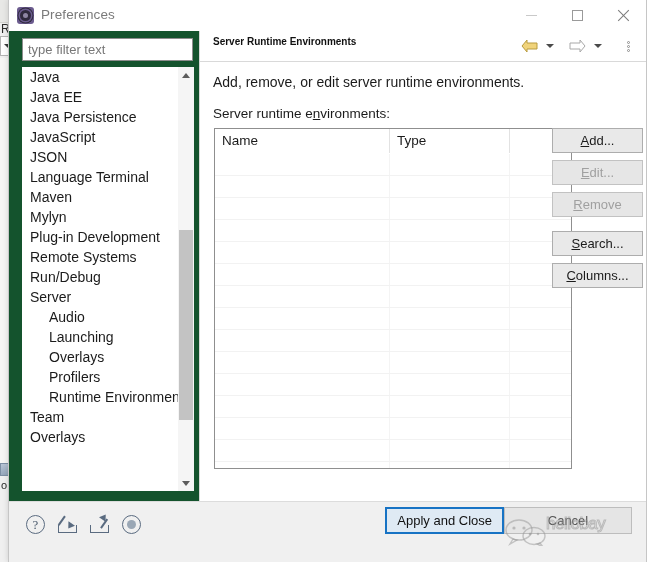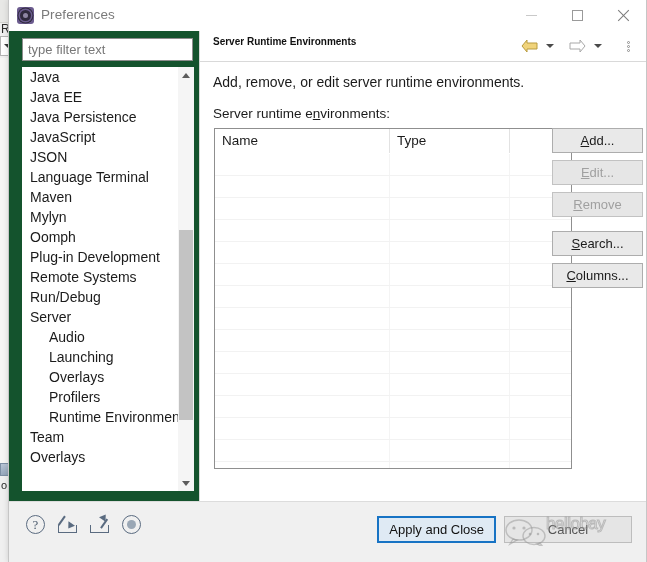--- a/index.html
+++ b/index.html
@@ -521,23 +521,22 @@
   #icon-record .inner {
     position: absolute;
     left: 6px; top: 6px;
     width: 9px; height: 9px;
     border-radius: 50%;
     background: #9aa7b5;
   }
 
   #footer-buttons {
     position: absolute;
-    right: 14px; top: 14px;
-    display: flex;
-    gap: 8px;
+    right: 14px; top: 5px;
+    display: flex;
   }
   #btn-apply-close {
     height: 27px;
     padding: 0 10px;
     background: #dfeaf4;
     border: 2px solid #1773c4;
     box-sizing: border-box;
     font-family: "Liberation Sans", sans-serif;
     font-size: 13px;
     color: #111111;
@@ -622,21 +621,20 @@
       <div id="tree-box">
         <div id="tree-list">
             <div class="tree-item"><span>Java</span></div>
             <div class="tree-item"><span>Java EE</span></div>
             <div class="tree-item"><span>Java Persistence</span></div>
             <div class="tree-item"><span>JavaScript</span></div>
             <div class="tree-item"><span>JSON</span></div>
             <div class="tree-item"><span>Language Terminal</span></div>
             <div class="tree-item"><span>Maven</span></div>
             <div class="tree-item"><span>Mylyn</span></div>
-            <div class="tree-item"><span>Oomph</span></div>
             <div class="tree-item"><span>Plug-in Development</span></div>
             <div class="tree-item"><span>Remote Systems</span></div>
             <div class="tree-item"><span>Run/Debug</span></div>
             <div class="tree-item"><span>Server</span></div>
             <div class="tree-item lvl2"><span>Audio</span></div>
             <div class="tree-item lvl2"><span>Launching</span></div>
             <div class="tree-item lvl2"><span>Overlays</span></div>
             <div class="tree-item lvl2"><span>Profilers</span></div>
             <div class="tree-item lvl2"><span class="selected">Runtime Environments</span></div>
             <div class="tree-item"><span>Team</span></div>

